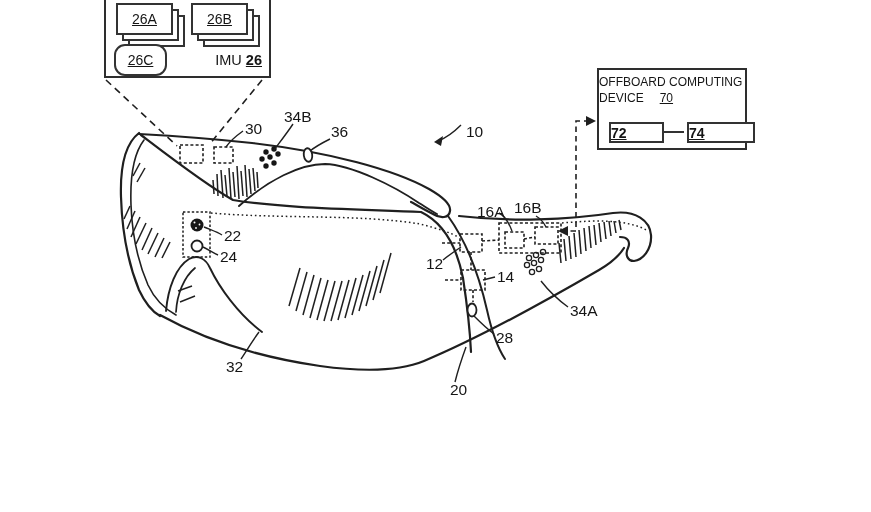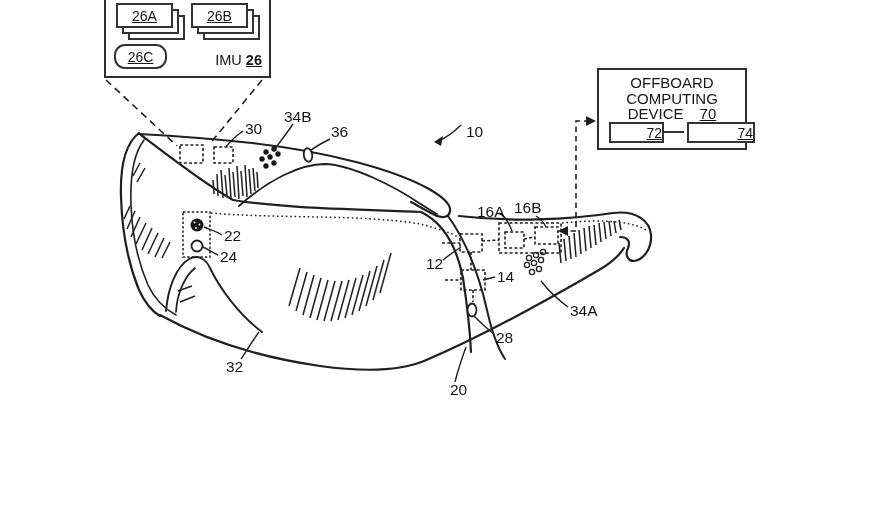--- a/index.html
+++ b/index.html
@@ -3,31 +3,31 @@
 <meta charset="utf-8">
 <style>
   html,body{margin:0;padding:0;background:#fff;}
   .canvas{position:relative;width:871px;height:512px;background:#fff;overflow:hidden;
           font-family:"Liberation Sans",sans-serif;color:#151515;}
   .canvas svg{position:absolute;left:0;top:0;}
   svg text{font-family:"Liberation Sans",sans-serif;font-size:15.5px;fill:#151515;}
   .callout{position:absolute;border:2px solid #2e2e2e;background:#fff;box-sizing:border-box;}
   .imu-box{left:104px;top:-12px;width:167px;height:90px;}
   .off-box{left:597px;top:68px;width:150px;height:82px;}
-  .srect{position:absolute;width:57px;height:25px;border:2px solid #333;background:#fff;
+  .srect{position:absolute;width:57px;height:32px;border:2px solid #333;background:#fff;
          box-sizing:border-box;display:flex;align-items:center;justify-content:center;
          font-size:14px;}
   .srect.plain{width:53px;border-radius:11px;}
   .u{text-decoration:underline;}
   .imu-tag{position:absolute;right:7px;bottom:8px;font-size:14.5px;}
   .imu-tag .u{margin-left:4px;font-weight:bold;}
-  .off-title{text-align:center;padding-top:5px;font-size:15px;line-height:15.5px;}
+  .off-title{text-align:left;padding-top:5px;font-size:12px;line-height:15.5px;}
   .off-title .u{margin-left:16px;}
   .module{position:absolute;height:21px;border:2px solid #333;background:#fff;box-sizing:border-box;
-          display:flex;align-items:center;justify-content:flex-end;font-size:14px;}
+          display:flex;align-items:center;justify-content:flex-start;font-size:14px;font-weight:bold;}
   .mod-72{left:10px;top:52px;width:55px;}
   .mod-74{left:88px;top:52px;width:68px;}
   .mod-link{position:absolute;left:64px;top:61px;width:21px;height:0;border-top:2px solid #333;}
 </style>
 </head>
 <body>
 
 <div class="canvas">
 
   <svg width="871" height="512" viewBox="0 0 871 512">

